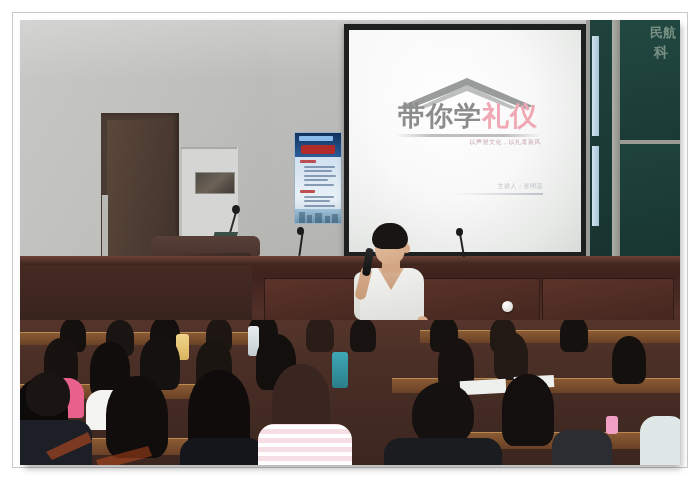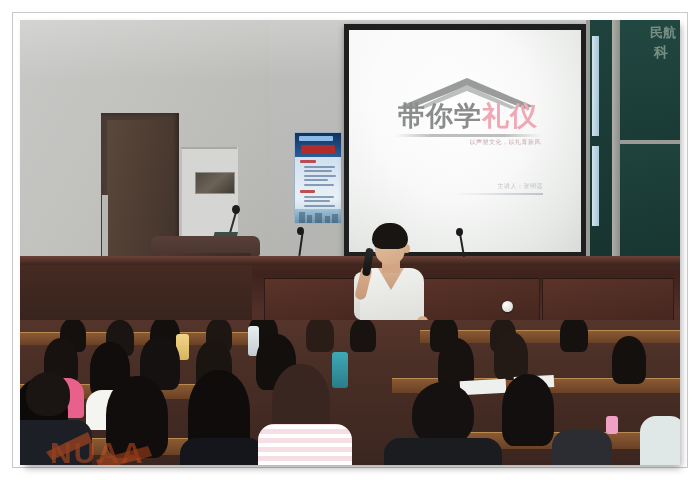--- a/index.html
+++ b/index.html
@@ -541,18 +541,17 @@
       <div class="torso" style="left:532px;top:110px;width:60px;height:40px;background:#2b2d33;"></div>
       <div class="bottle" style="left:586px;top:96px;width:12px;height:18px;background:#f0a0c4;"></div>
 
       <div class="wm">
         <div class="wm-swoosh">
           <svg width="116" height="40" viewBox="0 0 116 40">
             <path d="M2 22 L44 2 L48 12 L8 30 Z" fill="rgba(224,86,30,0.78)"></path>
             <path d="M52 30 L104 16 L108 26 L56 40 Z" fill="rgba(224,86,30,0.68)"></path>
           </svg>
         </div>
-        <div class="wm-text">NUAA</div>
       </div>
     </div>
 
   </div>
 </div>
 
 </body></html>

